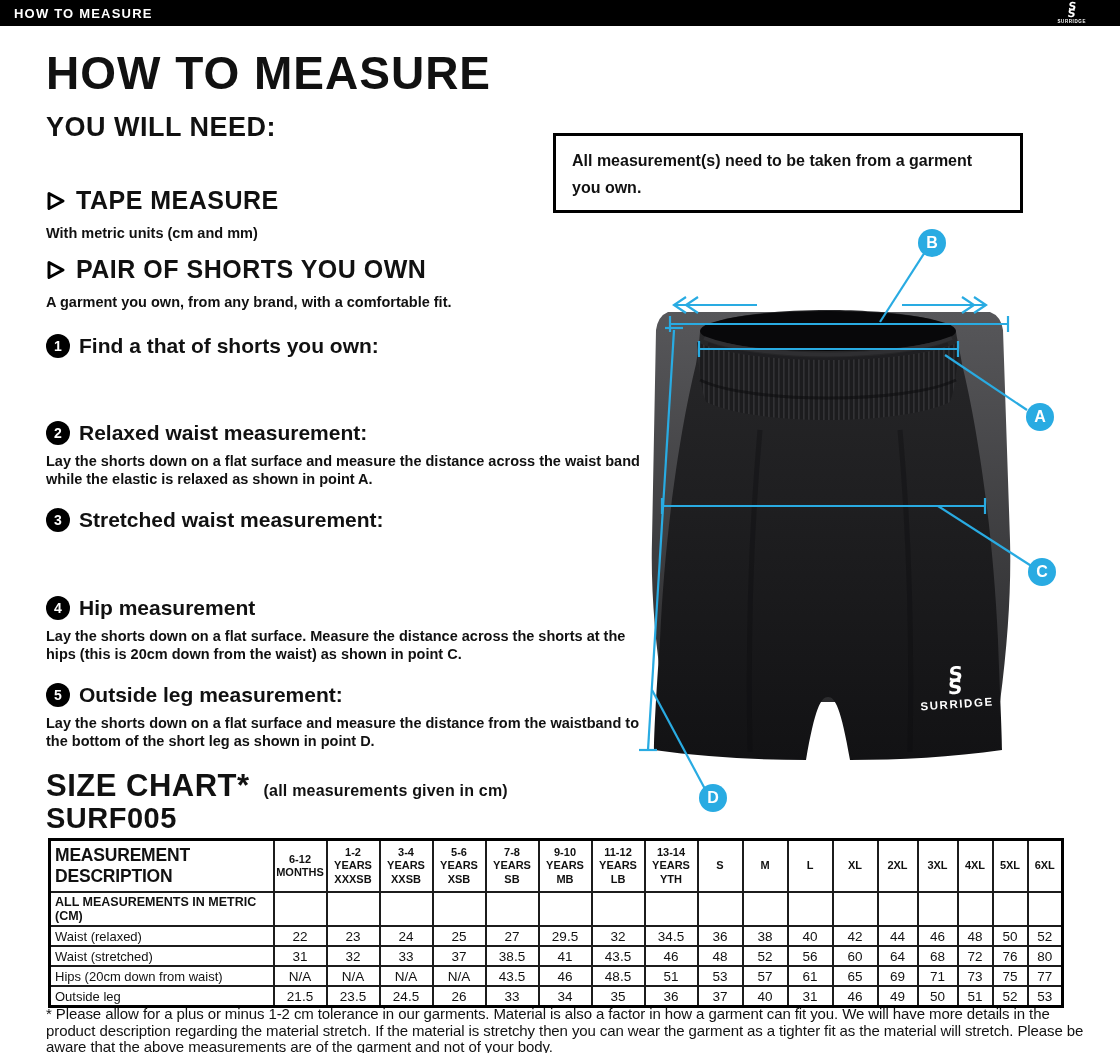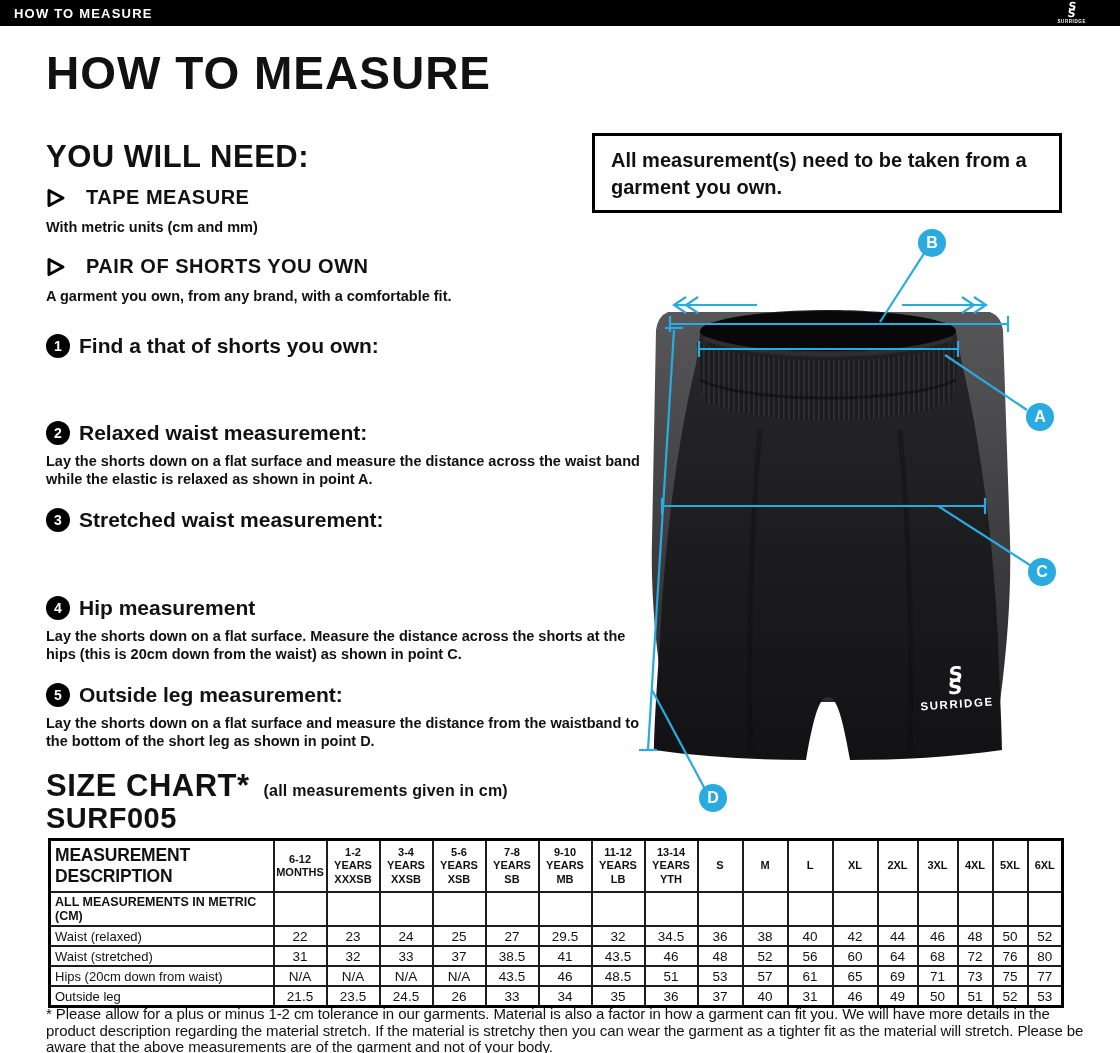--- a/index.html
+++ b/index.html
@@ -12,33 +12,33 @@
   
   .topbar{left:0;top:0;width:1120px;height:26px;background:#000;display:flex;align-items:center;justify-content:space-between;}
   .topbar-title{color:#fff;font-size:13px;font-weight:bold;letter-spacing:1.2px;padding-left:14px;}
   .topbar-logo{display:flex;flex-direction:column;align-items:center;margin-right:34px;line-height:0;}
   .smark{color:#fff;font-weight:bold;font-family:"DejaVu Sans",sans-serif;display:flex;flex-direction:column;align-items:center;transform:skewX(-6deg);}
   .topbar-logo .smark span{font-size:11px;line-height:7px;}
   .topbar-logo .brandname{color:#fff;font-size:4.5px;letter-spacing:.6px;font-weight:bold;margin-top:2px;line-height:5px;}
 
   
   .h1{left:46px;top:46px;font-size:46px;font-weight:bold;letter-spacing:1px;font-family:"Liberation Sans",sans-serif;}
-  .h2-need{left:46px;top:139px;font-size:31px;font-weight:bold;letter-spacing:.5px;}
-  .need-item-title{display:flex;align-items:center;gap:20px;font-size:20px;font-weight:bold;letter-spacing:.5px;}
+  .h2-need{left:46px;top:112px;font-size:27px;font-weight:bold;letter-spacing:.5px;}
+  .need-item-title{display:flex;align-items:center;gap:10px;font-size:25px;font-weight:bold;letter-spacing:.5px;}
   .need-item-sub{font-size:14.5px;font-weight:bold;margin-top:10px;}
   .tri-icon{width:20px;height:20px;flex:0 0 auto;}
 
   .step-head{display:flex;align-items:center;gap:9px;font-size:21px;font-weight:bold;}
   .step-num{width:24px;height:24px;border-radius:50%;background:#000;color:#fff;font-size:14px;font-weight:bold;
     display:inline-flex;align-items:center;justify-content:center;flex:0 0 auto;}
   .step-body{font-size:14.5px;font-weight:bold;line-height:18px;margin-top:7px;width:610px;}
 
   
-  .notice{left:592px;top:133px;width:432px;height:52px;border:3px solid #000;padding:11px 16px;
-    font-size:20px;font-weight:bold;line-height:27px;}
+  .notice{left:553px;top:133px;width:432px;height:52px;border:3px solid #000;padding:11px 16px;
+    font-size:16px;font-weight:bold;line-height:27px;}
 
   
   .diagram-svg{left:615px;top:228px;}
   .pt-label{width:28px;height:28px;border-radius:50%;color:#fff;font-weight:bold;font-size:16px;
     display:flex;align-items:center;justify-content:center;}
   .shorts-logo{left:898px;top:668px;width:116px;color:#fff;text-align:center;transform:rotate(-4deg);}
   .shorts-logo .smark span{font-size:20px;line-height:13px;}
   .shorts-logo .brandname{font-size:11.5px;font-weight:bold;letter-spacing:1.6px;margin-top:4px;line-height:12px;}
 
   

